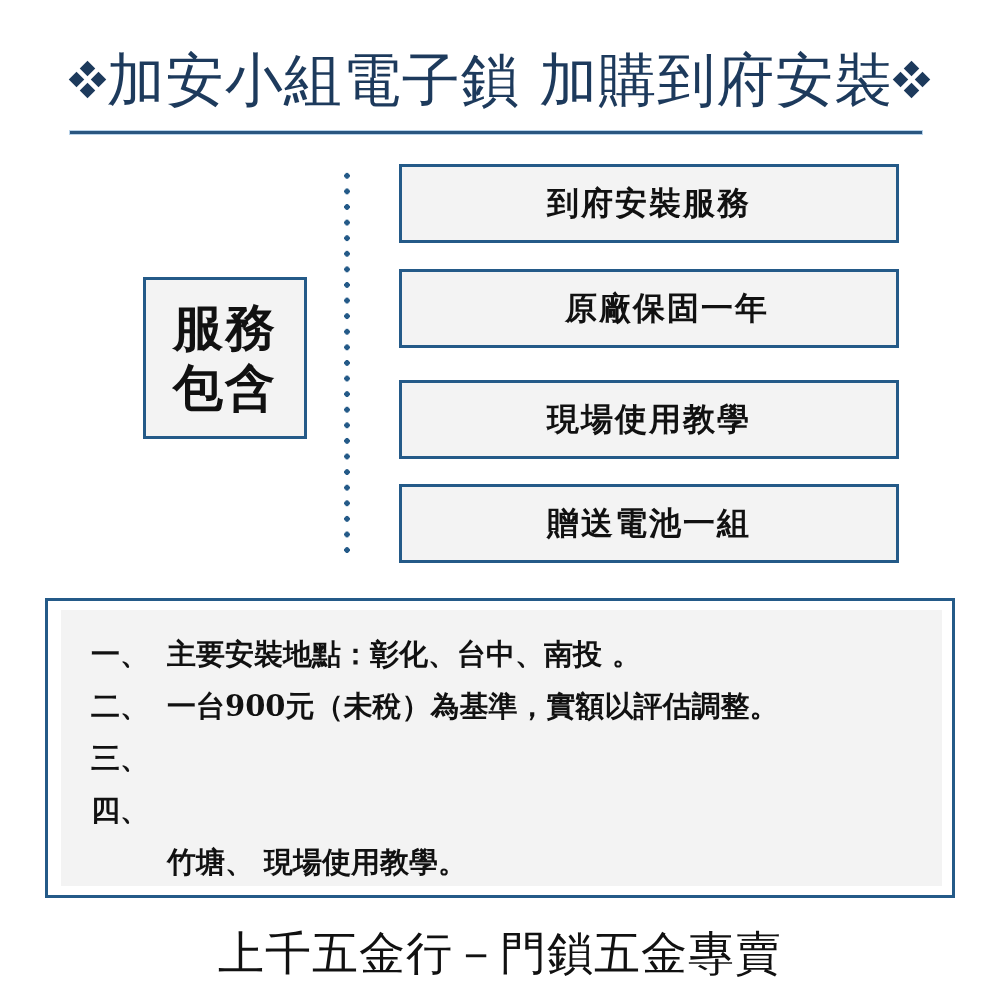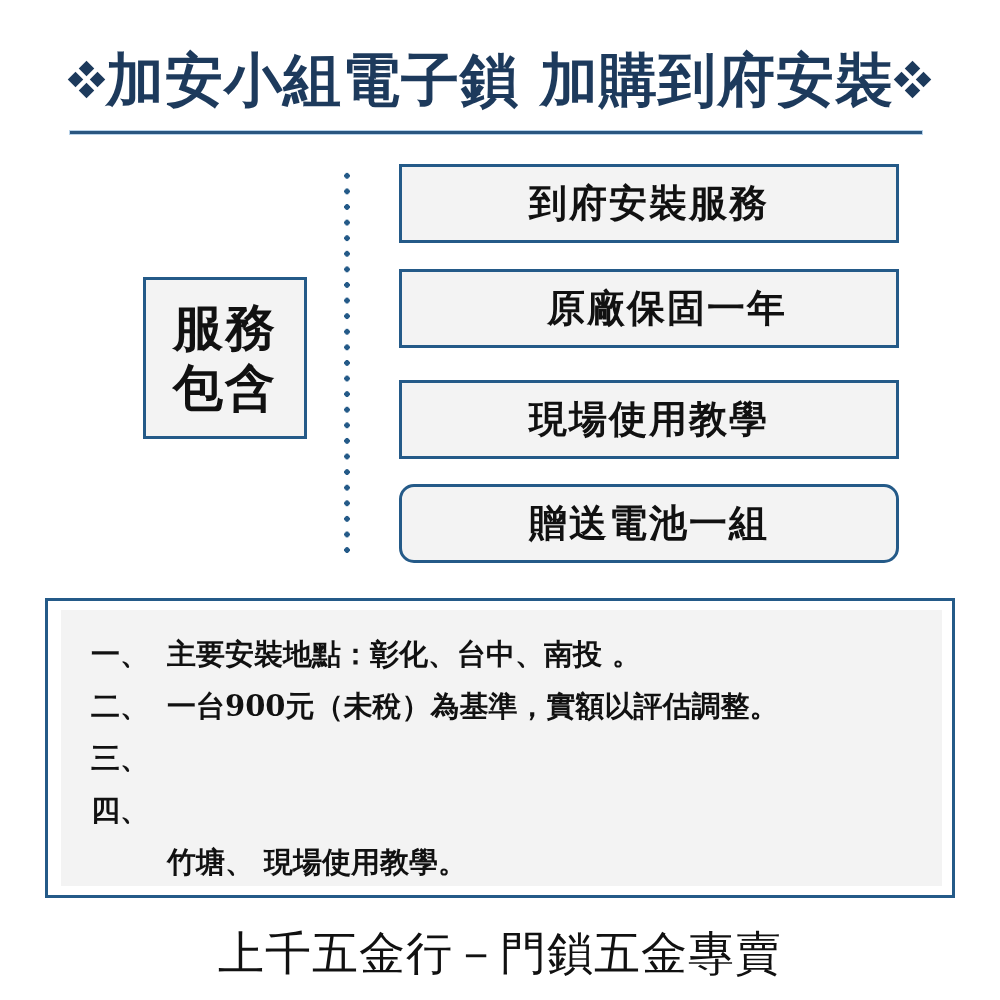--- a/index.html
+++ b/index.html
@@ -19,21 +19,21 @@
       position: absolute;
       left: 0;
       top: 40px;
       width: 1000px;
       height: 80px;
       display: flex;
       align-items: center;
       justify-content: center;
       gap: 0;
       color: #1d3a5c;
-      font-weight: bold;
+      font-weight: normal;
     }
     .title-text {
       font-size: 58px;
       letter-spacing: 1px;
       line-height: 1;
     }
     .diamond-cluster {
       position: relative;
       width: 38px;
       height: 38px;
@@ -96,28 +96,28 @@
       position: absolute;
       left: 399px;
       width: 500px;
       height: 79px;
       border: 3px solid #245a88;
       background: #f3f3f3;
       box-sizing: border-box;
       display: flex;
       align-items: center;
       justify-content: center;
-      font-size: 38px;
+      font-size: 32px;
       font-weight: bold;
       letter-spacing: 2px;
     }
     .service-box.s1 { top: 164px; }
     .service-box.s2 { top: 269px; padding-left: 36px; }
     .service-box.s3 { top: 374px; margin-top: 6px; }
-    .service-box.s4 { top: 484px; border-radius: 15px; }
+    .service-box.s4 { top: 484px; }
 
     .notes-outer {
       position: absolute;
       left: 45px;
       top: 598px;
       width: 910px;
       height: 300px;
       border: 3px solid #245a88;
       background: #ffffff;
       box-sizing: border-box;

